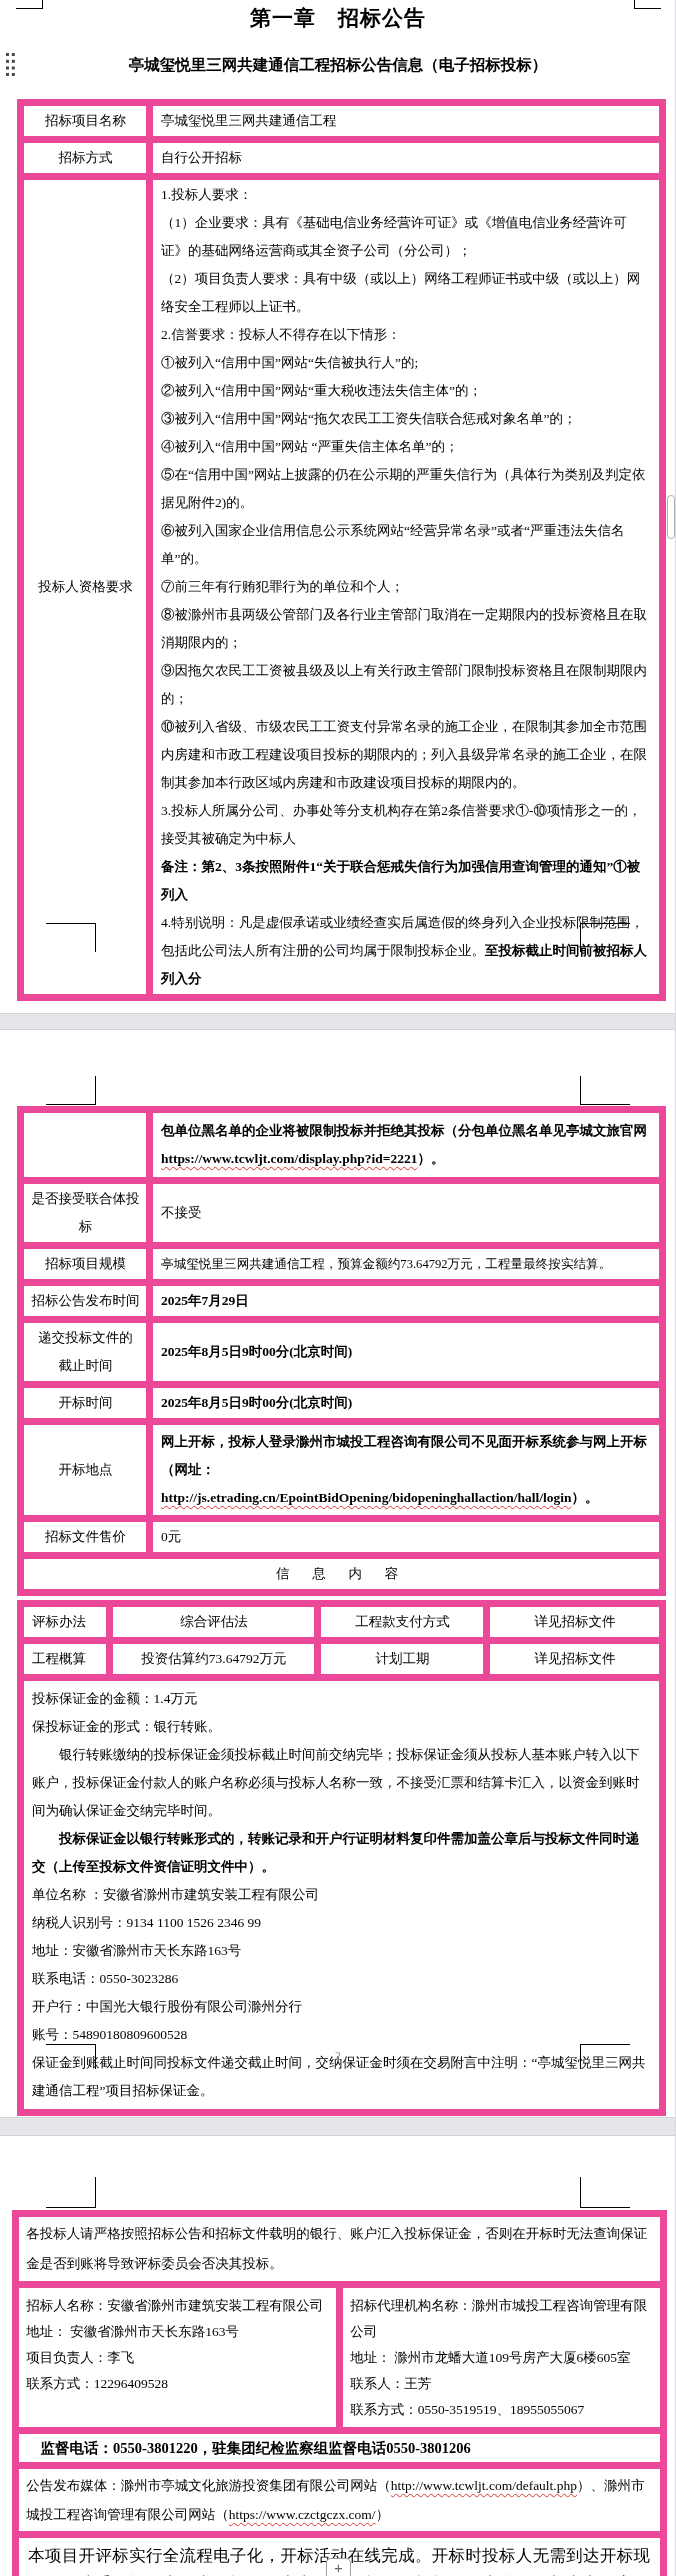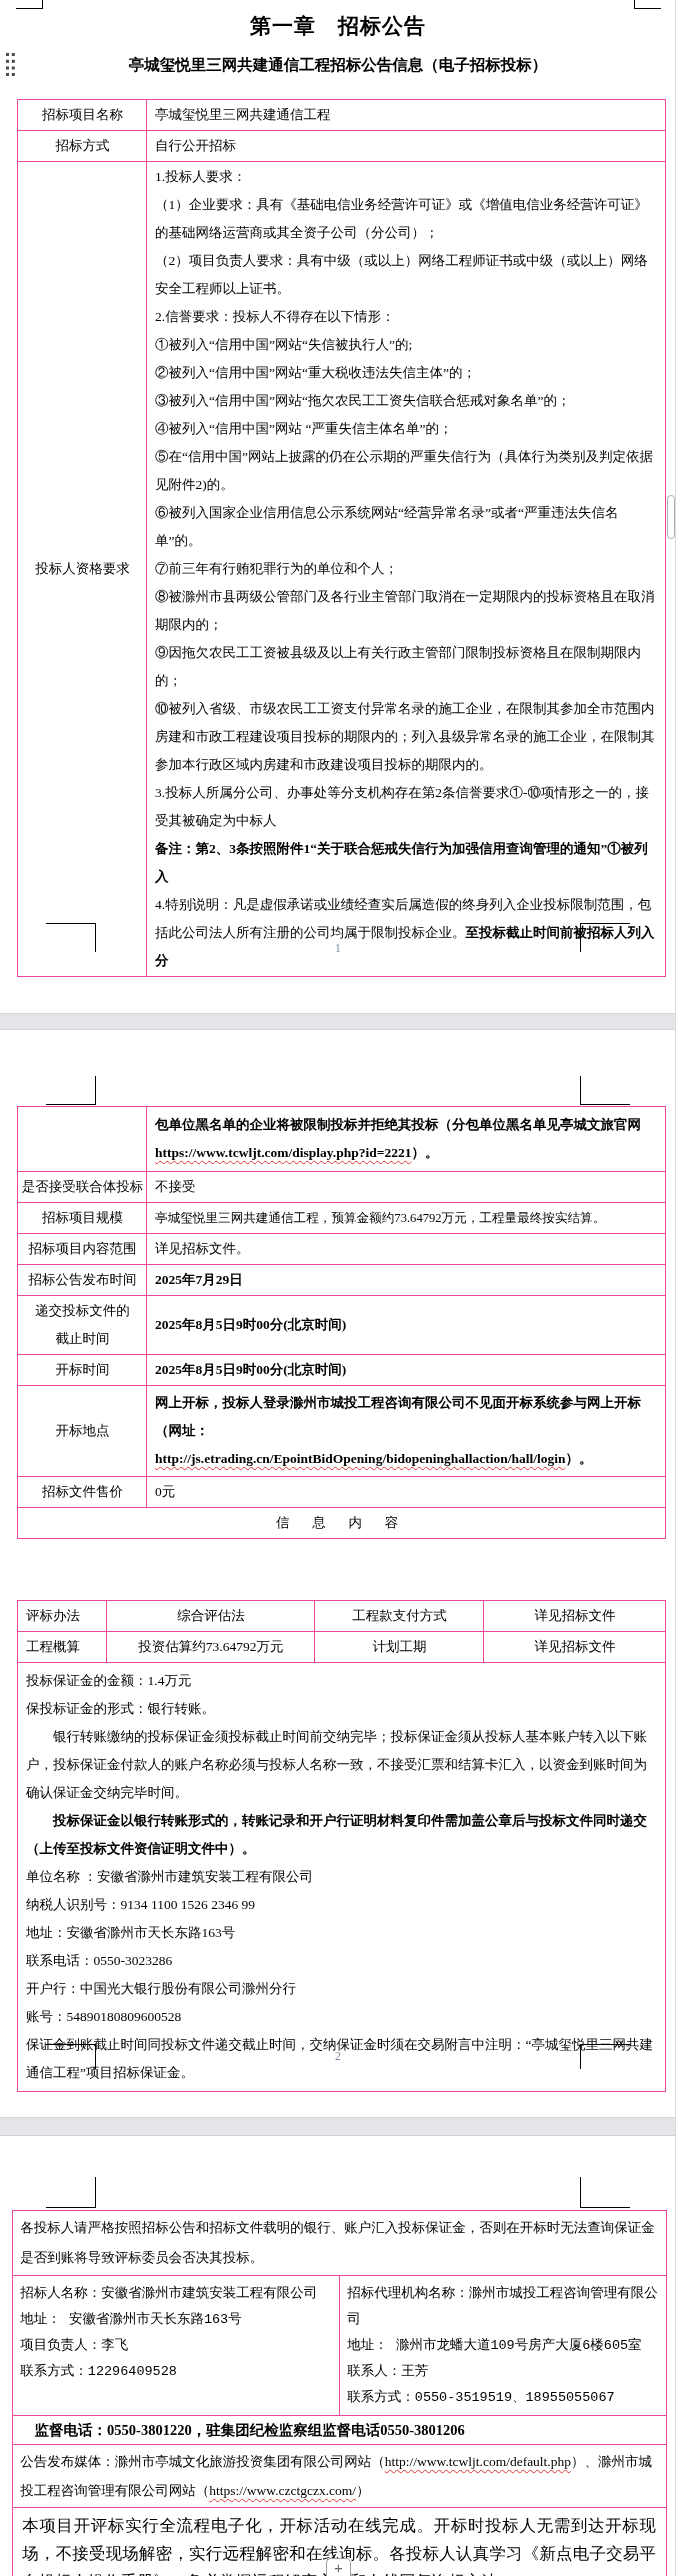--- a/index.html
+++ b/index.html
@@ -27,43 +27,43 @@
   #right-edge{position:absolute;right:0;top:0;width:1px;height:2576px;background:#d8dadd;}
   #scroll-thumb{position:absolute;right:1px;top:495px;width:5.8px;height:42px;
           border:1px solid #aab0b6;border-radius:3.9px;background:#fff;}
   #drag-dots{position:absolute;left:5.8px;top:53px;width:2.9px;height:2.9px;background:#4a4a4a;
           box-shadow:5.8px 0 #4a4a4a,0 6.8px #4a4a4a,5.8px 6.8px #4a4a4a,0 13.5px #4a4a4a,5.8px 13.5px #4a4a4a,0 20px #4a4a4a,5.8px 20px #4a4a4a;}
   #plus-btn{position:absolute;left:326px;top:2558px;width:23px;height:21px;
           border:1px solid #9aa0a6;border-radius:4.8px;background:#fff;color:#5f6368;
           font-size:14.5px;line-height:19.3px;text-align:center;font-family:"Liberation Sans",sans-serif;}
   
   #title{position:absolute;top:3.9px;left:0;width:676px;text-align:center;
-         font-size:21px;font-weight:bold;letter-spacing:1px;margin-top:8px;}
+         font-size:21px;font-weight:bold;letter-spacing:1px;}
   #subtitle{position:absolute;top:55px;left:0;width:676px;text-align:center;
          font-size:15.5px;font-weight:bold;}
   
   table{border-collapse:collapse;table-layout:fixed;}
-  td{border:1px solid #ec4899;font-size:13.5px;vertical-align:middle;box-sizing:border-box;
+  td{border:7px solid #ec4899;font-size:13.5px;vertical-align:middle;box-sizing:border-box;
      padding:1px 7.7px;line-height:28px;}
   #t1,#t2{position:absolute;left:17.4px;width:649px;}
   #t1{top:99px;}
   #t2{top:1106px;}
   .lbl{width:129px;text-align:center;padding:1px 1.9px;}
   .qual p{margin:0;line-height:28px;}
   .dep p{margin:0;line-height:28px;}
   .nowrapcell{white-space:nowrap;font-size:12.6px;}
   .infohead{text-align:center;letter-spacing:9.7px;height:30px;}
   .g1{width:89px;}
   .g2{width:208px;text-align:center;}
   .g3{width:169px;text-align:center;}
   .g4{text-align:center;}
   
   #t3{position:absolute;left:11.6px;top:2210px;width:655px;border:1.9px solid #000;}
   #t3 td{line-height:26px;}
-  #t3 .half{width:50%;vertical-align:top;padding:4.8px 7.7px;font-family:Liberation Mono, monospace;}
+  #t3 .half{width:50%;vertical-align:top;padding:4.8px 7.7px;}
   #t3 .half p{margin:0;line-height:26px;}
   .notice1{line-height:30px !important;padding:1.9px 7.7px;}
   .notice1 p{margin:0;line-height:30px;}
   .media p{margin:0;line-height:29px;}
   .notice2{font-size:16.4px;line-height:28px !important;padding:3.9px 9.7px;text-align:justify;}
 </style>
 </head>
 <body>
 
 <div id="title">第一章　招标公告</div>
@@ -125,24 +125,20 @@
   </tr>
   <tr>
     <td class="lbl">是否接受联合体投标</td>
     <td>不接受</td>
   </tr>
   <tr>
     <td class="lbl">招标项目规模</td>
     <td class="nowrapcell">亭城玺悦里三网共建通信工程，预算金额约73.64792万元，工程量最终按实结算。</td>
   </tr>
   <tr>
-    <td class="lbl">招标项目内容范围</td>
-    <td>详见招标文件。</td>
-  </tr>
-  <tr>
     <td class="lbl">招标公告发布时间</td>
     <td class="b">2025年7月29日</td>
   </tr>
   <tr>
     <td class="lbl" style="height:58px;"><span>递交投标文件的</span><br><span>截止时间</span></td>
     <td class="b">2025年8月5日9时00分(北京时间)</td>
   </tr>
   <tr>
     <td class="lbl">开标时间</td>
     <td class="b">2025年8月5日9时00分(北京时间)</td>

